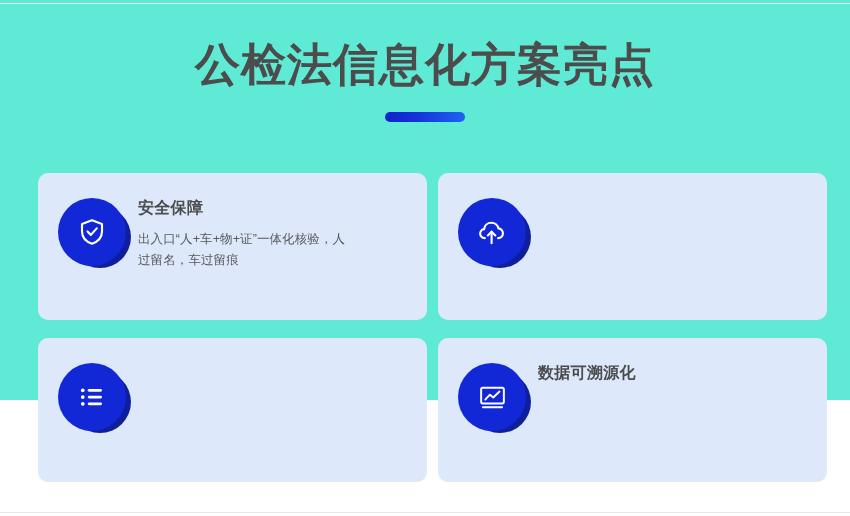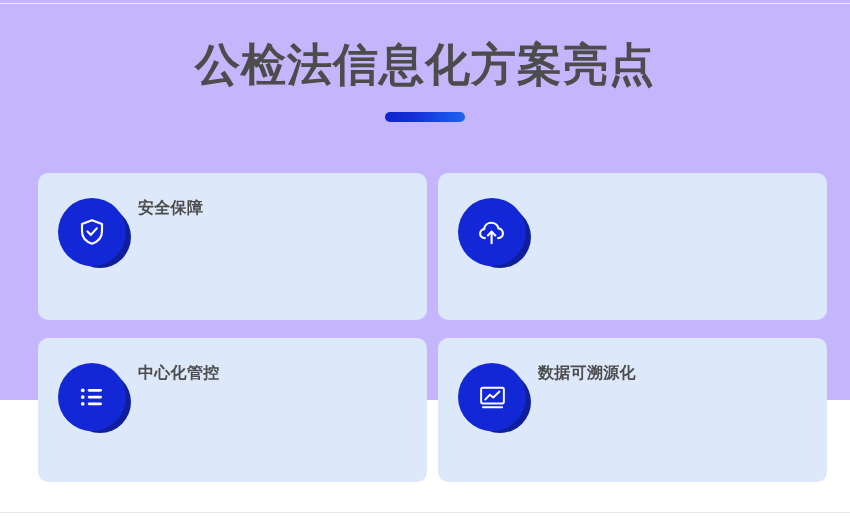--- a/index.html
+++ b/index.html
@@ -5,21 +5,21 @@
   * { margin:0; padding:0; box-sizing:border-box; }
   html, body {
     width: 850px; height: 516px;
     background: #ffffff;
     font-family: "Liberation Sans", "DejaVu Sans", sans-serif;
     overflow: hidden;
   }
   #page {
     position: relative;
     width: 850px; height: 400px;
-    background: #c4b5fd;
+    background: #5eead4;
   }
   .edge-rule {
     position: absolute; left: 0; width: 850px; height: 1px;
     background: #e8e8e8;
   }
   .edge-rule.top { top: 3px; }
   .edge-rule.bottom { top: 512px; }
 
   
   .header { position: absolute; top: 34px; left: 0; width: 850px; text-align: center; }
@@ -125,20 +125,21 @@
           <span>
             <svg width="30" height="30" viewBox="0 0 24 24" fill="none" stroke="#ffffff" stroke-width="1.7" stroke-linecap="round" stroke-linejoin="round">
               <path d="M12 2.6 L20 5.6 V11.4 C20 16.3 16.6 19.8 12 21.4 C7.4 19.8 4 16.3 4 11.4 V5.6 Z"></path>
               <path d="M8.4 11.6 L11.1 14.3 L15.8 9.1"></path>
             </svg>
           </span>
         </div>
       </div>
       <div class="card-text">
         <div class="card-title">安全保障</div>
+        <div class="card-desc">出入口“人+车+物+证”一体化核验，人过留名，车过留痕</div>
       </div>
     </div>
 
     <div class="card single-line">
       <div class="icon-wrap">
         <div class="icon-shadow"></div>
         <div class="icon-disc">
           <span>
             <svg width="32" height="32" viewBox="0 0 24 24" fill="none" stroke="#ffffff" stroke-width="1.6" stroke-linecap="round" stroke-linejoin="round">
               <path d="M6.6 16.6 C4.6 16.6 3.1 15.1 3.1 13.2 C3.1 11.5 4.4 10.0 6.1 9.8 C6.4 7.1 8.7 5.1 11.5 5.1 C14.1 5.1 16.3 6.9 16.8 9.3 C18.7 9.5 20.2 11.1 20.2 13.0 C20.2 15.0 18.6 16.6 16.6 16.6"></path>
@@ -160,21 +161,20 @@
               <circle cx="4.6" cy="12" r="1.5" fill="#ffffff"></circle>
               <circle cx="4.6" cy="17.4" r="1.5" fill="#ffffff"></circle>
               <rect x="8.6" y="5.5" width="11.4" height="2.2" rx="1.1" fill="#ffffff"></rect>
               <rect x="8.6" y="10.9" width="11.4" height="2.2" rx="1.1" fill="#ffffff"></rect>
               <rect x="8.6" y="16.3" width="11.4" height="2.2" rx="1.1" fill="#ffffff"></rect>
             </svg>
           </span>
         </div>
       </div>
       <div class="card-text">
-        <div class="card-title">中心化管控</div>
       </div>
     </div>
 
     <div class="card wide">
       <div class="icon-wrap">
         <div class="icon-shadow"></div>
         <div class="icon-disc">
           <span>
             <svg width="31" height="31" viewBox="0 0 24 24" fill="none" stroke="#ffffff" stroke-width="1.5" stroke-linecap="round" stroke-linejoin="round">
               <rect x="3.2" y="4.4" width="17.6" height="12.2" rx="1.3"></rect>

